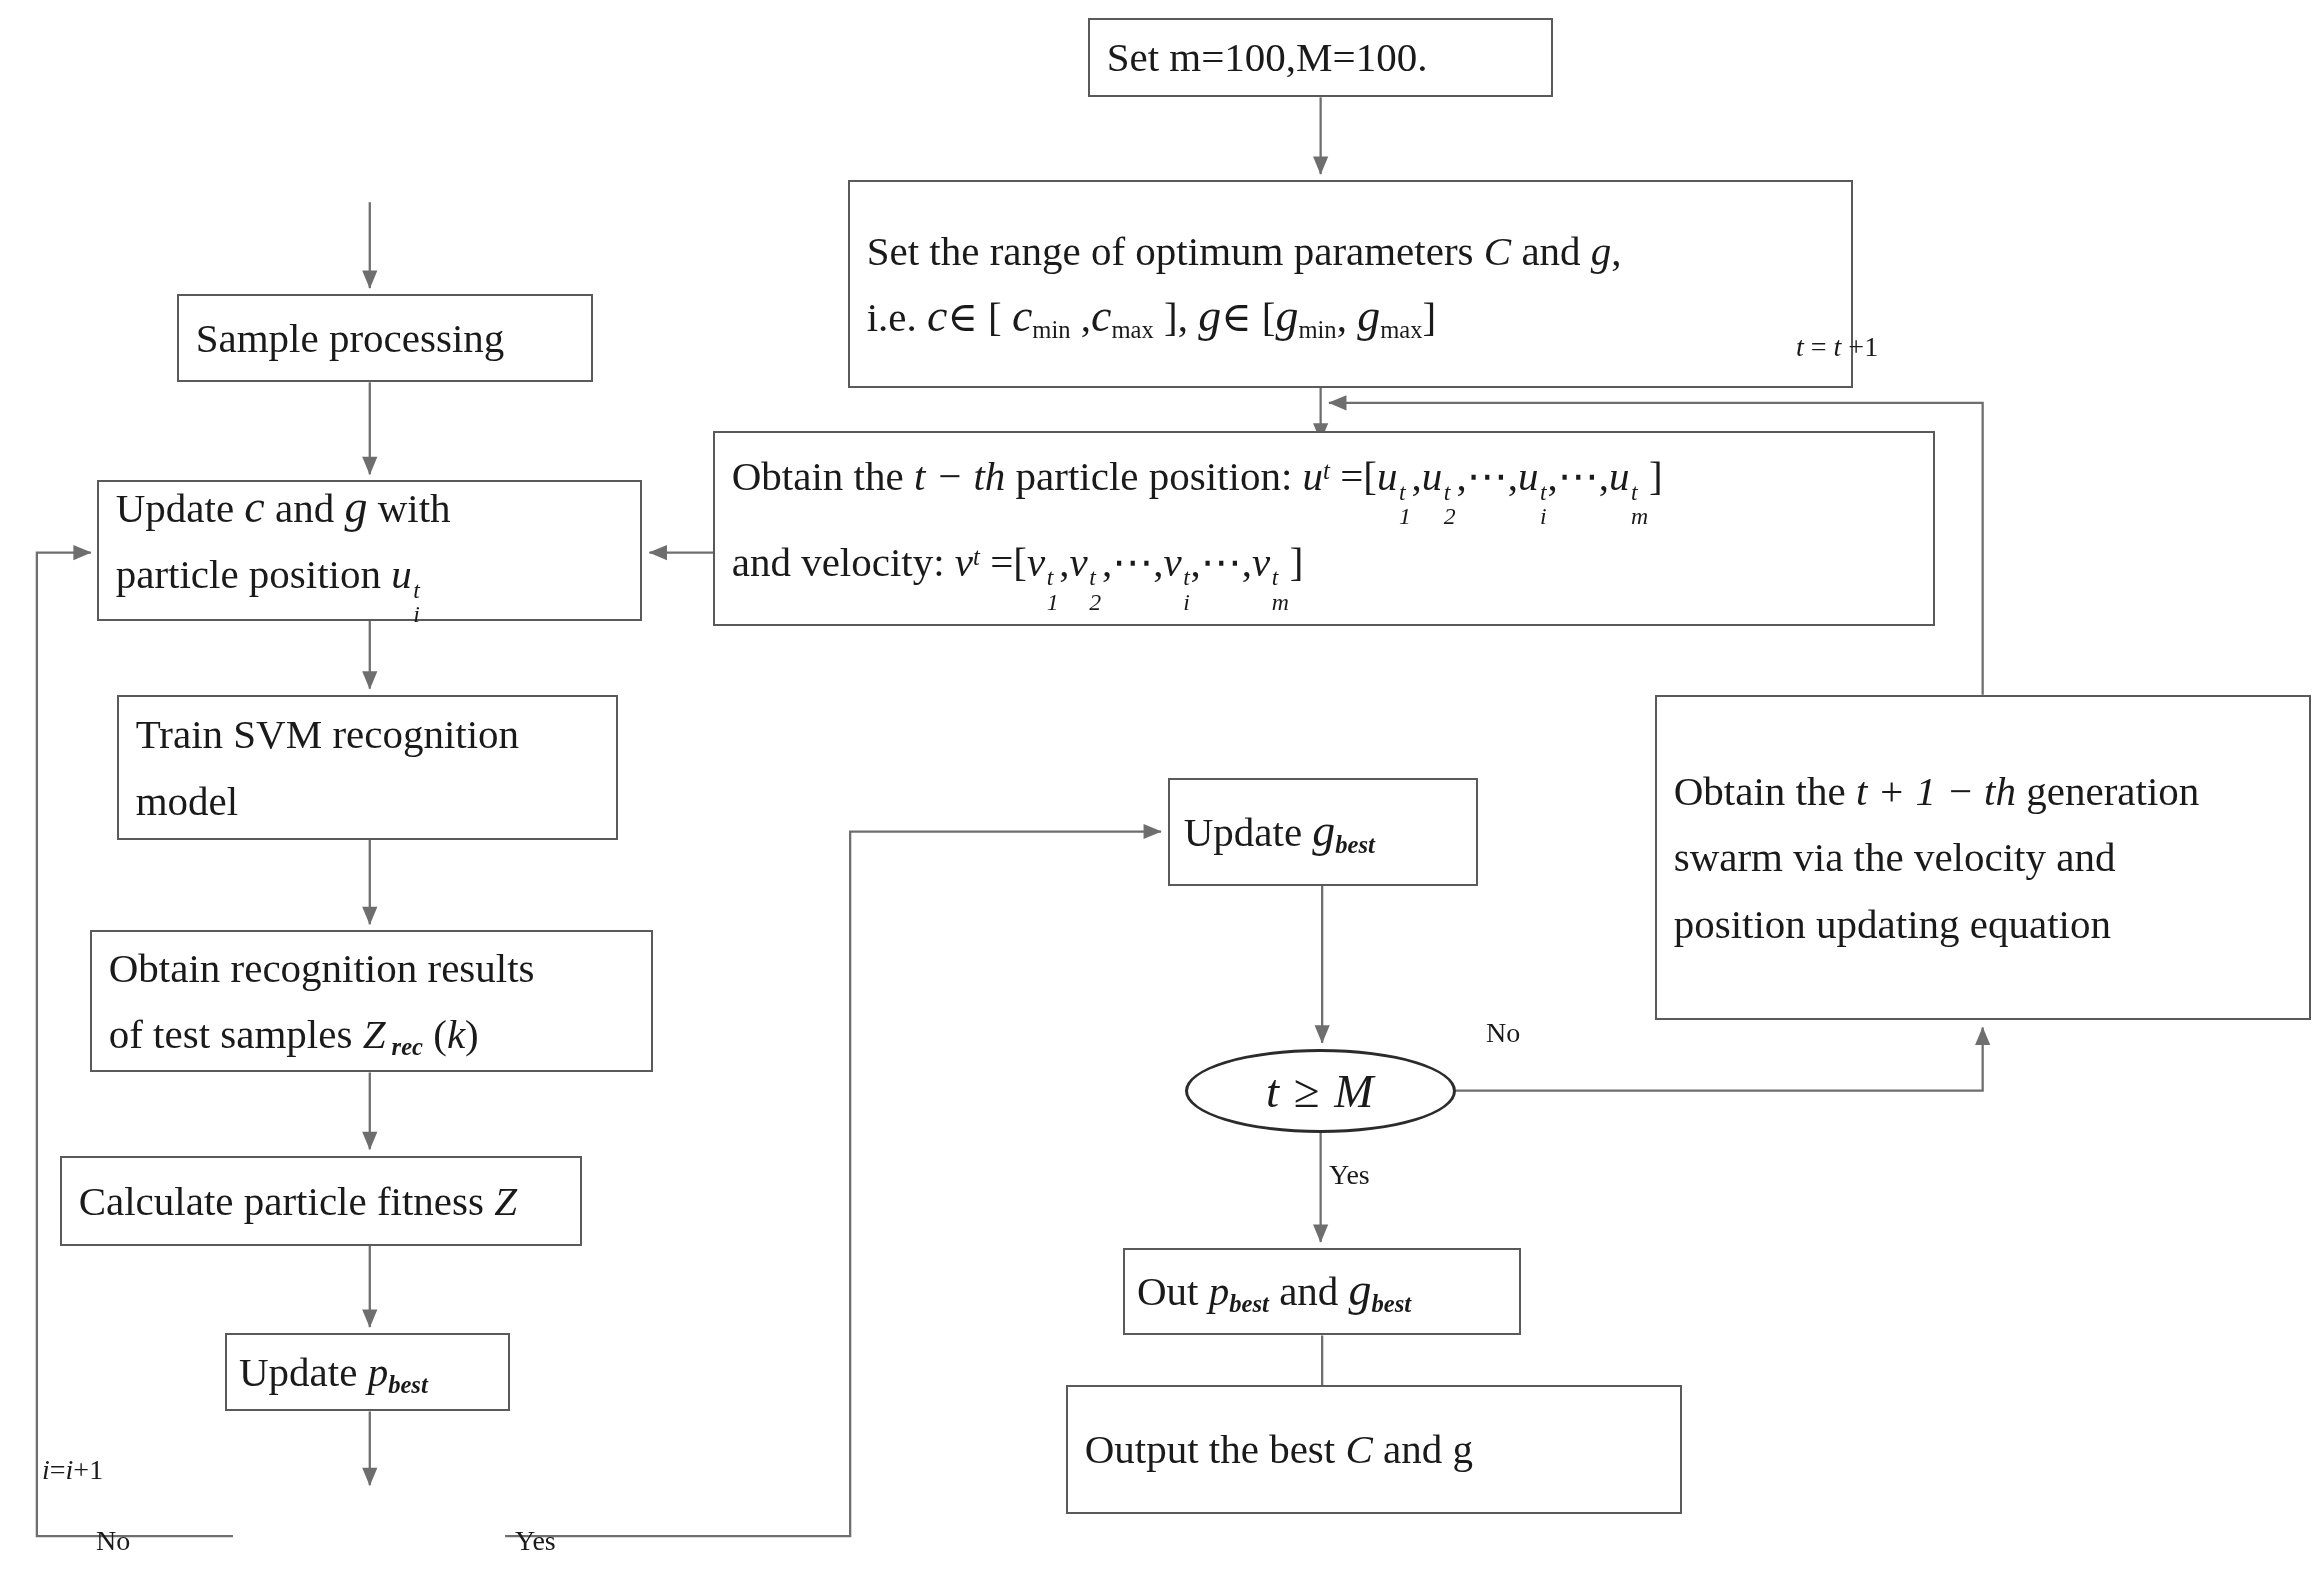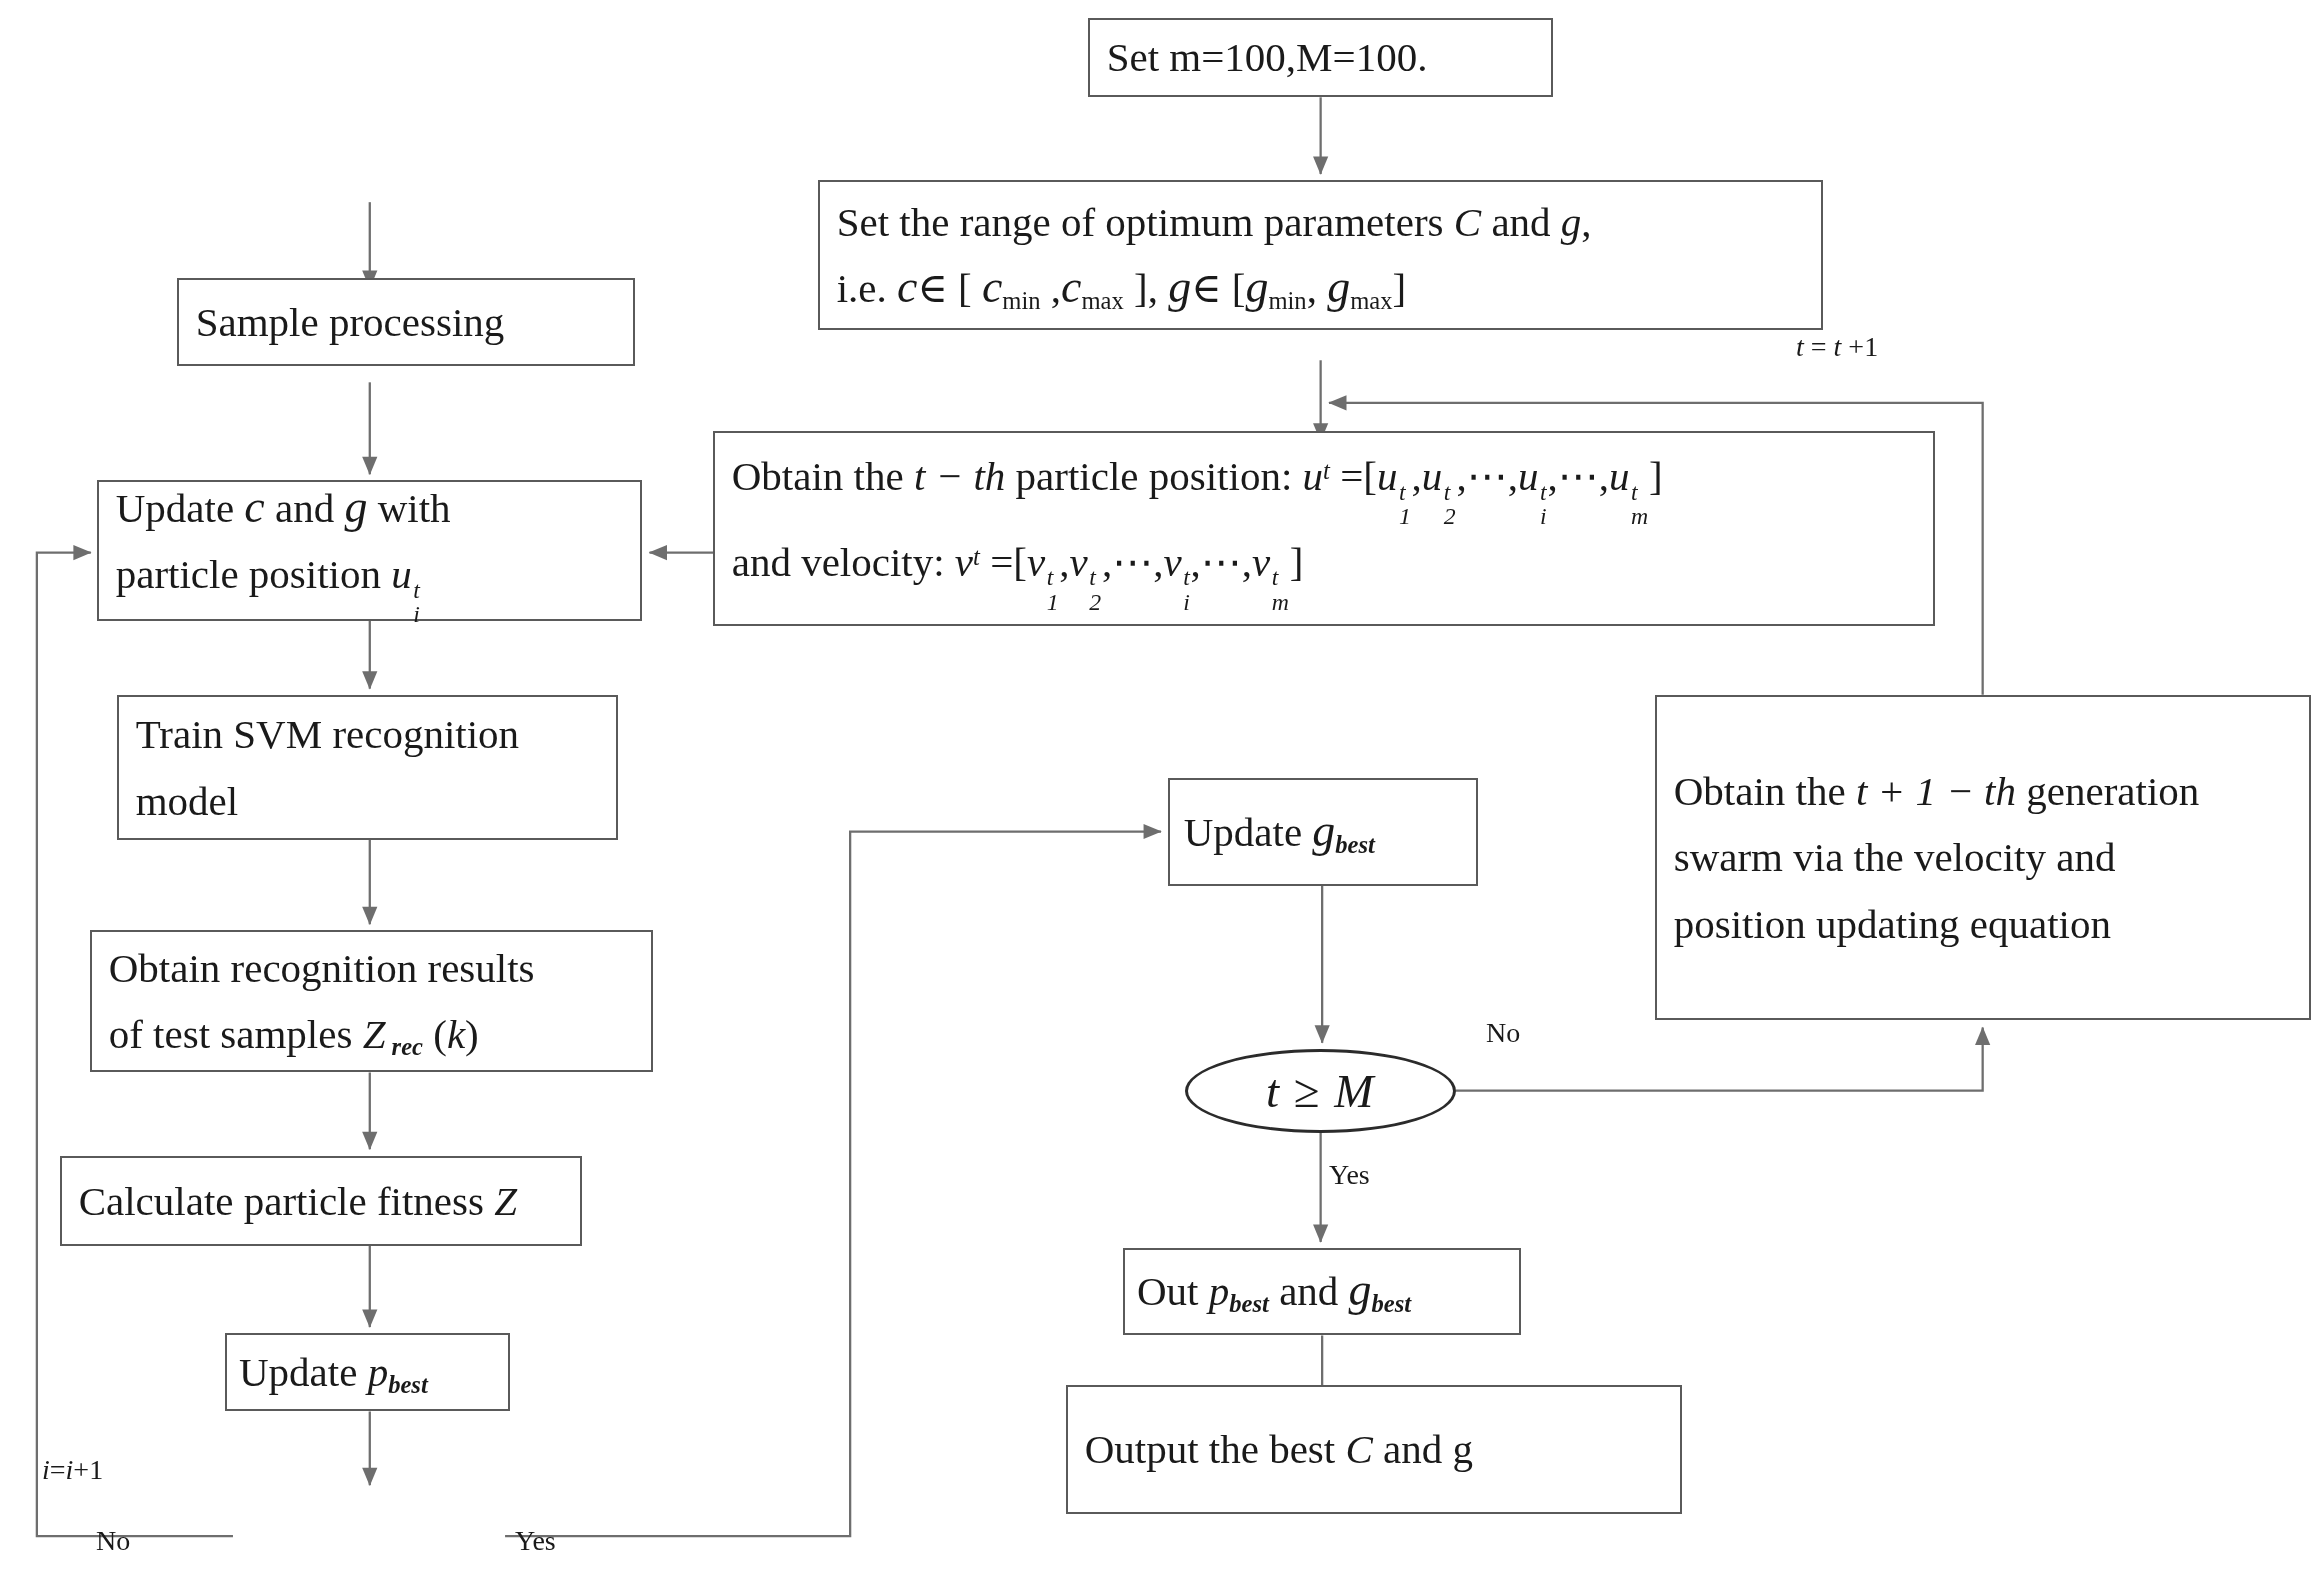--- a/index.html
+++ b/index.html
@@ -83,21 +83,21 @@
     <path class="edge" d="M1737,474 L1737,580" marker-end="url(#arrowhead)"></path>
     <path class="edge" d="M938,727 L854,727" marker-end="url(#arrowhead)"></path>
     <path class="edge" d="M1739,1165 L1739,1372" marker-end="url(#arrowhead)"></path>
     <path class="edge" d="M1737,1490 L1737,1634" marker-end="url(#arrowhead)"></path>
     <path class="edge" d="M1739,1757 L1739,1900" marker-end="url(#arrowhead)"></path>
     <path class="edge" d="M1915,1435 L2608,1435 L2608,1352" marker-end="url(#arrowhead)"></path>
     <path class="edge" d="M2608,914 L2608,530 L1748,530" marker-end="url(#arrowhead)"></path>
   </svg>
 
 
-  <div class="box" style="left:177px;top:278px;width:458px;height:88px">
+  <div class="box" style="left:177px;top:294px;width:416px;height:88px">
     <span class="inner"><span>Sample processing</span></span>
   </div>
 
   <div class="box" style="left:97px;top:480px;width:545px;height:141px">
     <span class="inner"><span>Update </span><span class="run-ib">c</span><span> and </span><span class="run-ib">g</span><span> with</span><br><span>particle position </span><span class="run-i">u</span><span class="stack">
           <span class="st-sup">t</span>
           <span class="st-sub">i</span>
         </span></span>
   </div>
 
@@ -115,21 +115,21 @@
 
   <div class="box" style="left:225px;top:1333px;width:285px;height:78px;padding:4.6px 12px">
     <span class="inner"><span>Update </span><span class="run-i">p</span><span class="run-isub">best</span></span>
   </div>
 
 
   <div class="box" style="left:1088px;top:18px;width:465px;height:79px">
     <span class="inner"><span>Set m=100,M=100.</span></span>
   </div>
 
-  <div class="box" style="left:818px;top:180px;width:1005px;height:150px">
+  <div class="box" style="left:848px;top:180px;width:1005px;height:208px">
     <span class="inner"><span>Set the range of optimum parameters </span><span class="run-i">C</span><span> and </span><span class="run-i">g</span><span>,</span><br><span>i.e. </span><span class="run-ib">c</span><span>∈ [ </span><span class="run-ib">c</span><span class="run-sub">min</span><span> ,</span><span class="run-ib">c</span><span class="run-sub">max</span><span> ],  </span><span class="run-ib">g</span><span>∈ [</span><span class="run-ib">g</span><span class="run-sub">min</span><span>, </span><span class="run-ib">g</span><span class="run-sub">max</span><span>]</span></span>
   </div>
 
   <div class="box" style="left:713px;top:431px;width:1222px;height:195px">
     <span class="inner"><span>Obtain the </span><span class="run-i">t − th</span><span> particle position:  </span><span class="run-i">u</span><span class="run-isup">t</span><span> =[</span><span class="run-i">u</span><span class="stack">
           <span class="st-sup">t</span>
           <span class="st-sub">1</span>
         </span><span>,</span><span class="run-i">u</span><span class="stack">
           <span class="st-sup">t</span>
           <span class="st-sub">2</span>

